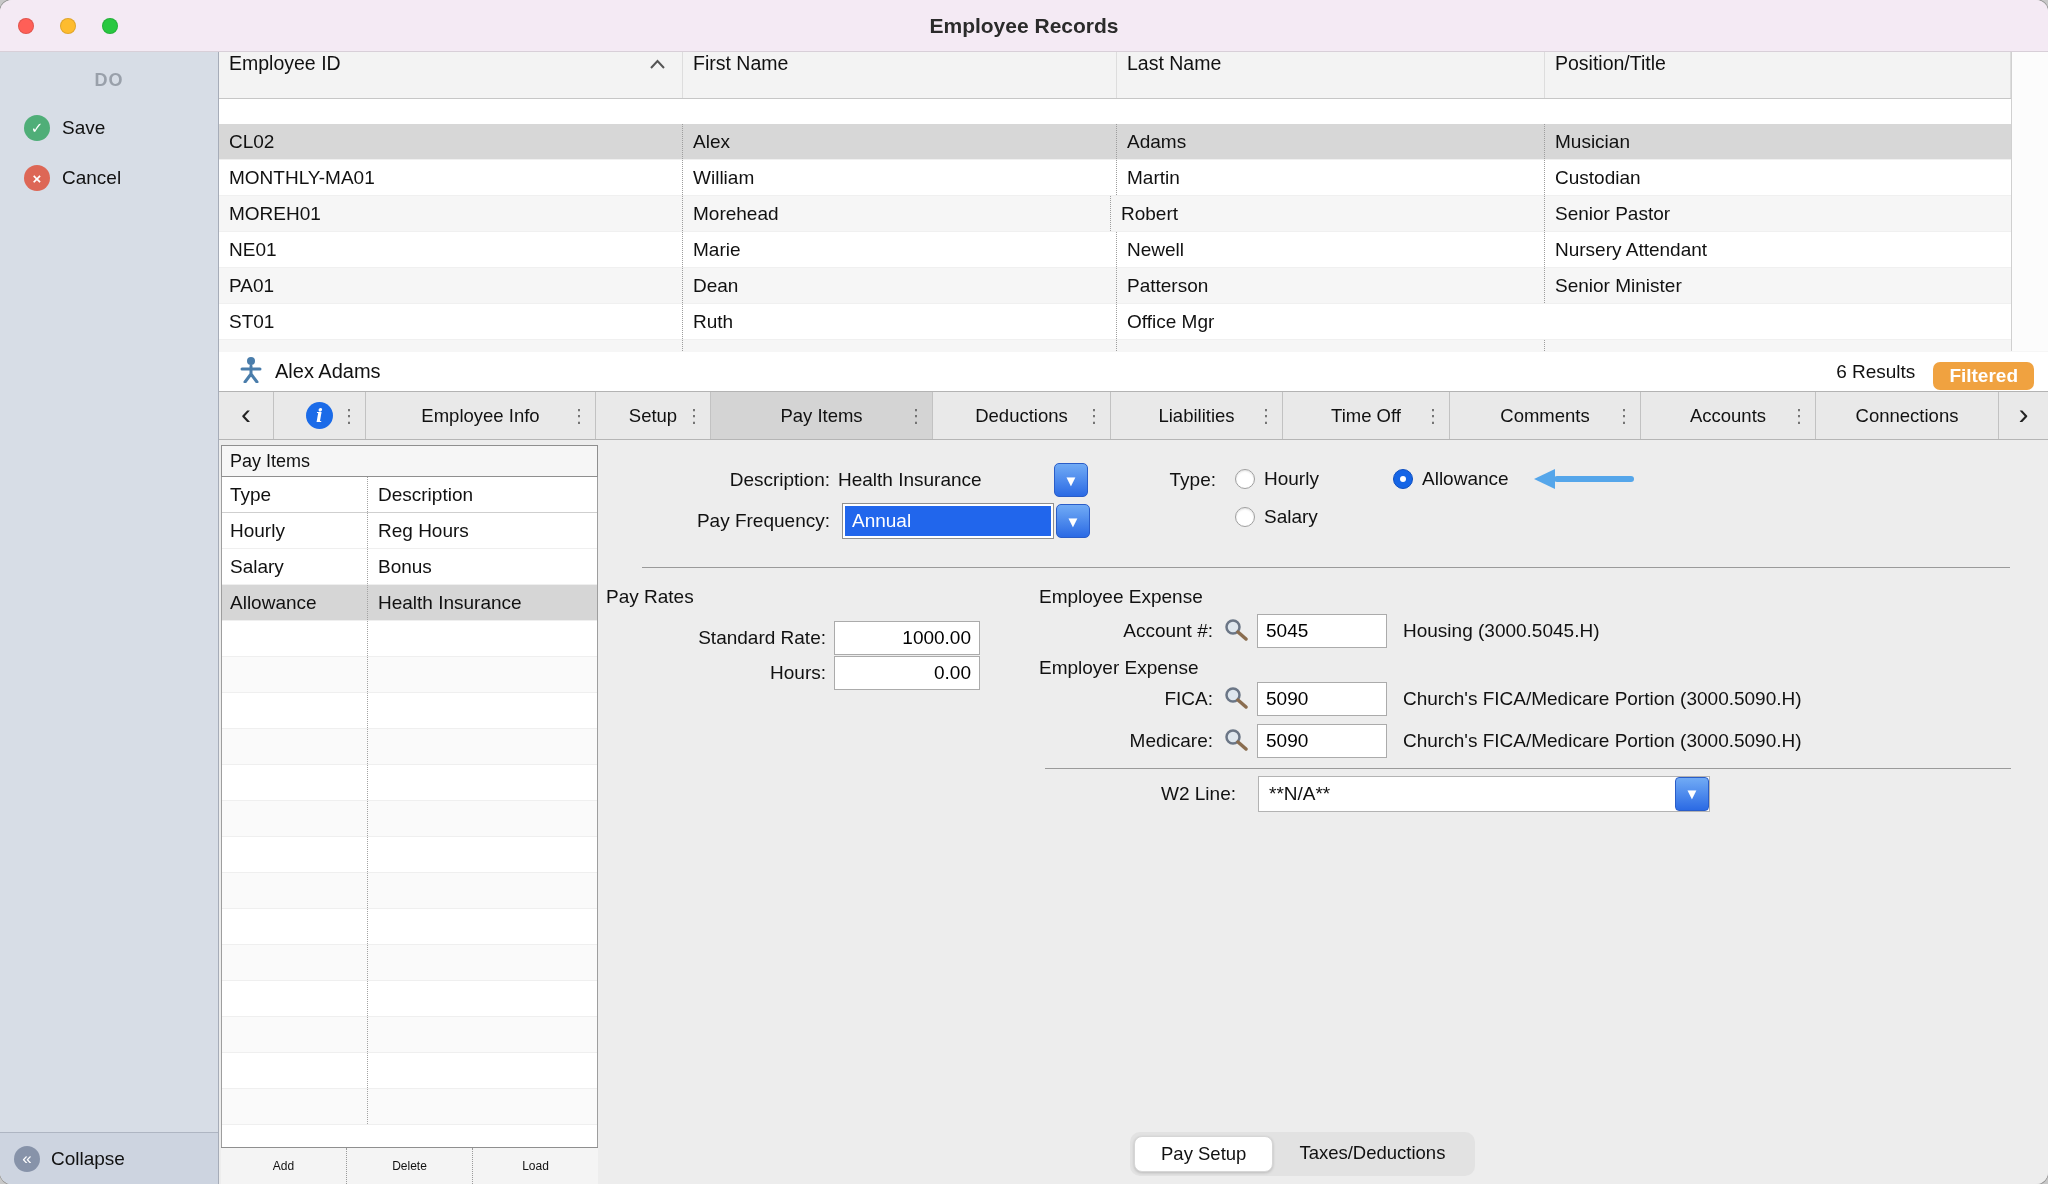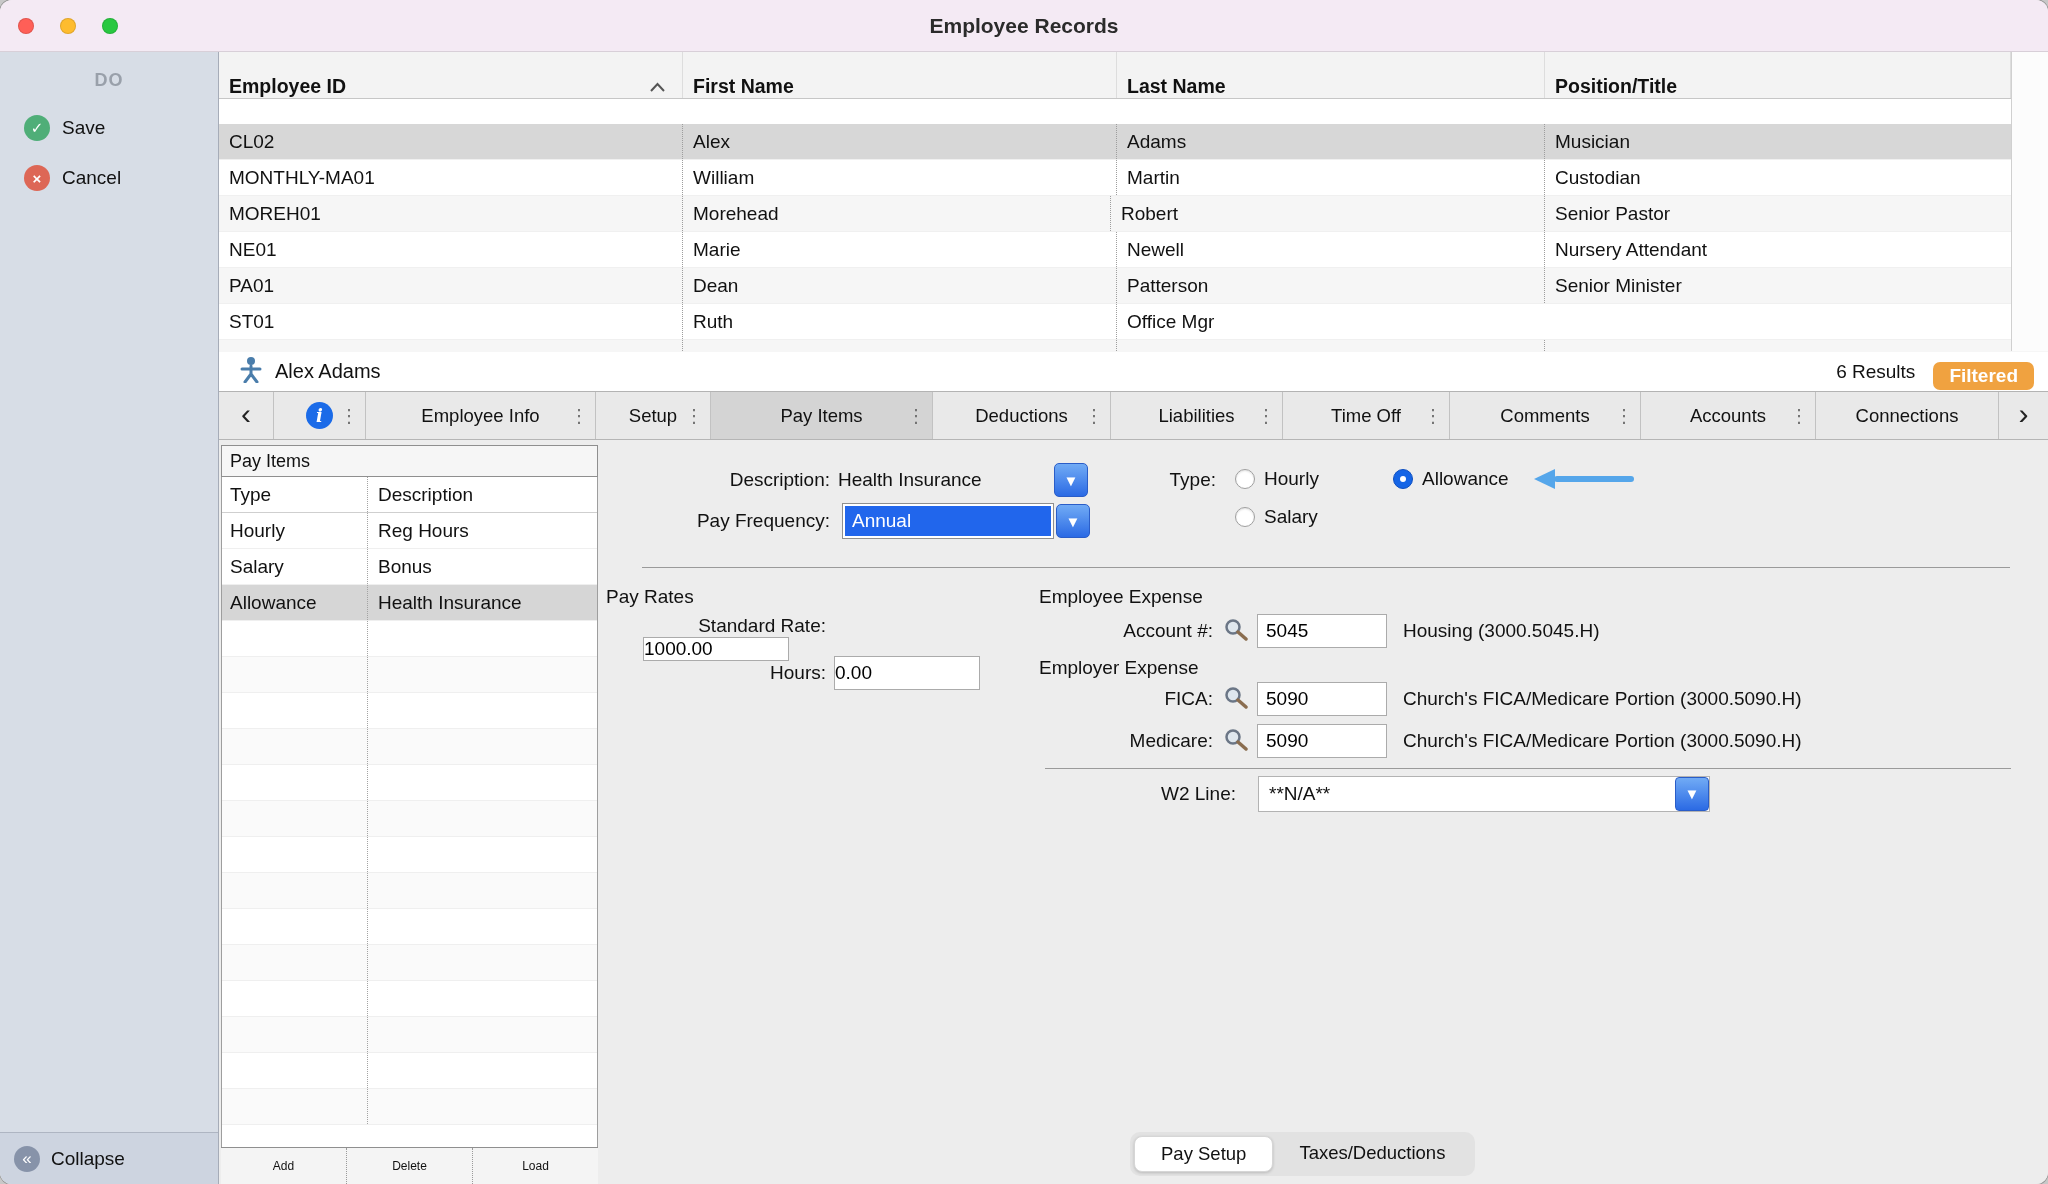--- a/index.html
+++ b/index.html
@@ -23,21 +23,21 @@
   .sb-item { display:flex; align-items:center; gap:12px; padding-left:24px; margin-top:24px; font-size:19px; cursor:default; }
   .circ { width:26px; height:26px; border-radius:50%; color:#fff; display:flex; align-items:center; justify-content:center; font-size:15px; font-weight:700; flex:0 0 26px; }
   .circ.save { background:#4fae78; }
   .circ.cancel { background:#dd6756; }
   .circ.collapse { background:#8793a9; font-size:17px; font-weight:400; }
   .collapse-bar { position:absolute; left:0; right:0; bottom:0; height:52px; background:#cdd4e0; border-top:1px solid #aeb5c2; display:flex; align-items:center; gap:11px; padding-left:14px; font-size:19px; }
 
   
   .emp-table { position:absolute; left:219px; top:52px; right:0; height:300px; background:#fff; border-bottom:1px solid #9e9e9e; }
   .emp-header { height:47px; display:flex; background:#f3f3f3; border-bottom:1px solid #c6c6c6; padding-right:37px; }
-  .hcell { font-weight:700; font-size:19.5px; display:flex; align-items:flex-end; padding-left:10px; border-right:1px solid #dddddd; }
+  .hcell { font-weight:400; font-size:19.5px; display:flex; align-items:flex-start; padding-left:10px; border-right:1px solid #dddddd; }
   .emp-row { height:36px; display:flex; padding-right:37px; border-bottom:1px solid #f0f0f0; }
   .emp-row.sel { background:#d7d7d7;margin-top:25px; }
   .emp-row.alt { background:#f6f6f6; }
   .cell { line-height:35px; padding-left:10px; overflow:hidden; white-space:nowrap; }
   .c1 { width:464px; } .c2 { width:434px; } .c3 { width:428px; } .c4 { flex:1; }
   .emp-row .c1, .emp-row .c2, .emp-row .c3 { border-right:1px dotted #9d9d9d; }
   .hcell.c1 { justify-content:space-between; padding-right:16px; }
   .emp-scrollbar { position:absolute; top:0; right:0; bottom:0; width:37px; background:#fcfcfc; border-left:1px solid #d0d0d0; }
 
   
@@ -85,21 +85,21 @@
   .radio { position:absolute; display:flex; align-items:center; gap:9px; height:24px; }
   .rdot { position:relative; width:20px; height:20px; border-radius:50%; background:#fff; border:1px solid #9f9f9f; box-shadow:inset 0 1px 2px rgba(0,0,0,.12); flex:0 0 20px; }
   .radio.sel .rdot { background:#1565e6; border-color:#0e4fc0; box-shadow:none; }
   .radio.sel .rdot::after { content:""; position:absolute; left:6px; top:6px; width:6px; height:6px; border-radius:50%; background:#fff; }
   .arrow-line { position:absolute; left:956px; top:36px; width:80px; height:6px; background:#55a6ea; border-radius:3px; }
   .arrow-head { position:absolute; left:936px; top:29px; width:0; height:0; border-top:10px solid transparent; border-bottom:10px solid transparent; border-right:21px solid #55a6ea; }
   .divider { position:absolute; height:1px; background:#9a9a9a; }
   .div1 { left:44px; top:127px; width:1368px; }
   .div2 { left:447px; top:328px; width:966px; }
   .f-heading { position:absolute; font-size:19px; }
-  .num-input { width:146px; height:34px; border:1px solid #ababab; background:#fff; font:inherit; padding-right:8px; }
+  .num-input { width:146px; height:34px; border:1px solid #ababab; background:#fff; font:inherit; text-align:right; padding-right:8px; }
   .acct-input { width:130px; height:34px; border:1px solid #ababab; background:#fff; font:inherit; padding-left:8px; }
   .f-label-sm { width:176px; text-align:right; padding-right:2px; }
   .acct-desc { margin-left:8px; white-space:nowrap; }
   .w2-field { position:relative; margin-left:14px; width:452px; height:36px; background:#fff; border:1px solid #b3b3b3; line-height:34px; padding-left:10px; }
   .w2-btn { position:absolute; right:0; top:0; width:34px; height:34px; border-radius:4px; background:linear-gradient(#71abf5,#2b6ae4); border:1px solid #2a5dc8; color:#fff; display:flex; align-items:center; justify-content:center; font-size:15px; }
   .bottom-tabs { position:absolute; left:532px; top:692px; height:44px; background:#e2e2e2; border-radius:10px; display:flex; align-items:center; padding:4px; }
   .bt-seg { padding:0 26px; height:36px; line-height:34px; border-radius:8px; font-size:18.5px; color:#111; }
   .bt-seg.active { background:#fff; border:1px solid #d6d6d6; box-shadow:0 1px 3px rgba(0,0,0,.18); }
 </style>
 </head>
@@ -374,21 +374,21 @@
       <div class="radio sel" style="left:795px; top:27px;">
         <span class="rdot"></span>
         <span>Allowance</span>
       </div>
       <div class="arrow-head"></div>
       <div class="arrow-line"></div>
 
       <div class="divider div1"></div>
 
       <div class="f-heading" style="left:8px; top:146px;">Pay Rates</div>
-      <div class="f-row" style="left:0; top:175px; height:34px;flex-direction:column;">
+      <div class="f-row" style="left:0; top:181px; height:34px;">
         <span class="f-label" style="width:236px;">Standard Rate:</span>
         <input class="num-input" value="1000.00" style="">
       </div>
       <div class="f-row" style="left:0; top:216px; height:34px;">
         <span class="f-label" style="width:236px;">Hours:</span>
         <input class="num-input" value="0.00" style="">
       </div>
 
       <div class="f-heading" style="left:441px; top:146px;">Employee Expense</div>
       <div class="f-row" style="left:441px; top:174px; height:34px; gap:8px;">

